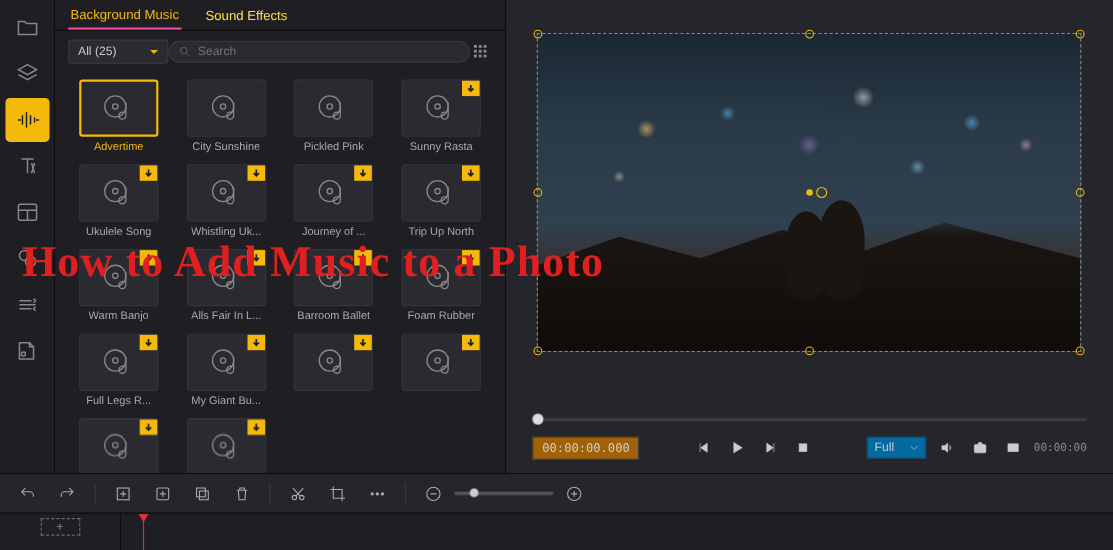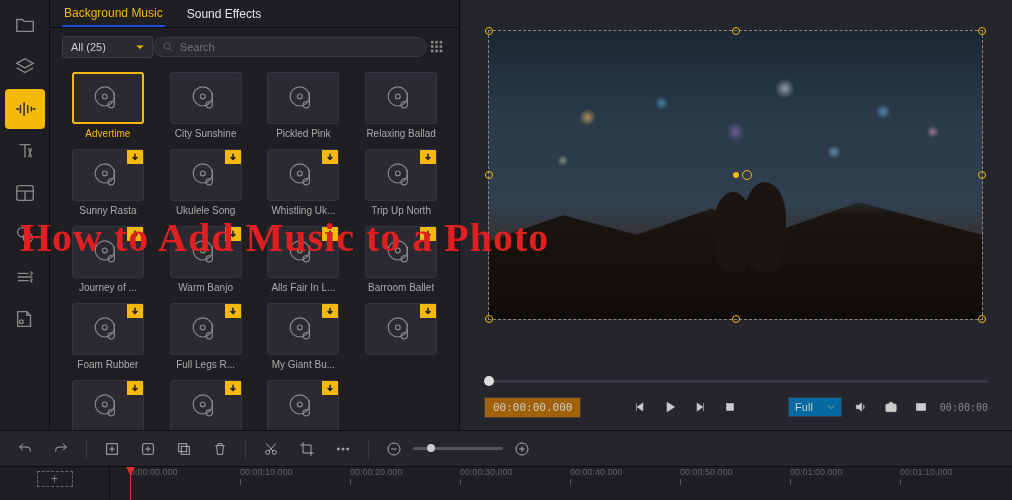--- a/index.html
+++ b/index.html
@@ -7,22 +7,22 @@
 .app { display: flex; height: 100%; flex-direction: column; }
 .main { display: flex; flex: 1; min-height: 0; }
 .left-rail { width: 50px; background: #1e1e23; display: flex; flex-direction: column; align-items: center; padding-top: 5px; gap: 2px; border-right: 1px solid #0d0d10; }
 .left-rail .tool { width: 40px; height: 40px; display: flex; align-items: center; justify-content: center; border-radius: 4px; cursor: pointer; }
 .left-rail .tool.active { background: #f4b90b; }
 .left-rail .tool svg { width: 22px; height: 22px; stroke: #888; fill: none; stroke-width: 1.5; }
 .left-rail .tool.active svg { stroke: #222; }
 .content { display: flex; flex: 1; min-height: 0; }
 .library { width: 410px; background: #1e1e23; display: flex; flex-direction: column; border-right: 1px solid #0d0d10; }
 .tabs { display: flex; padding: 0 12px; border-bottom: 1px solid #0d0d10; height: 28px; align-items: center; gap: 20px; }
-.tab { padding: 5px 2px; cursor: pointer; color: #e5e5e5; font-size: 12px; }
-.tab.active { color: #f4b90b; border-bottom: 2px solid #1d4ed8; }
+.tab { padding: 5px 2px; cursor: pointer; color: #fde047; font-size: 12px; }
+.tab.active { color: #f4b90b; border-bottom: 2px solid #ec4899; }
 .filter-row { display: flex; padding: 8px 12px; align-items: center; }
 .dropdown { background: #2a2a30; border: 1px solid #3a3a40; border-radius: 3px; padding: 4px 8px; display: flex; align-items: center; gap: 30px; font-size: 11px; cursor: pointer; color: #ccc; }
 .dropdown svg { width: 8px; height: 8px; stroke: #f4b90b; fill: #f4b90b; }
 .search { background: #2a2a30; border: 1px solid #3a3a40; border-radius: 10px; padding: 3px 8px; display: flex; align-items: center; gap: 6px; flex: 1; }
 .search svg { width: 12px; height: 12px; stroke: #888; fill: none; }
 .search input { background: transparent; border: none; color: #888; outline: none; width: 80px; font-size: 11px; }
 .grid-btn { width: 20px; height: 20px; display: flex; align-items: center; justify-content: center; cursor: pointer; }
 .grid-btn svg { width: 14px; height: 14px; fill: #888; }
 .gallery { flex: 1; overflow-y: auto; padding: 6px 12px; display: grid; grid-template-columns: repeat(4, 1fr); gap: 10px 6px; align-content: start; }
 .gallery::-webkit-scrollbar { width: 8px; }
@@ -203,30 +203,20 @@
               </div>
               <div class="track-label">Pickled Pink</div>
             </div>
             <div class="track">
               <div class="thumb">
                 <svg viewBox="0 0 40 40">
                   <circle cx="16" cy="18" r="12"></circle>
                   <circle cx="16" cy="18" r="3"></circle>
                   <path d="M28 14v14a4 4 0 11-2-3" stroke-linecap="round"></path>
                 </svg>
-              </div>
-              <div class="track-label">Relaxing Ballad</div>
-            </div>
-            <div class="track">
-              <div class="thumb">
-                <svg viewBox="0 0 40 40">
-                  <circle cx="16" cy="18" r="12"></circle>
-                  <circle cx="16" cy="18" r="3"></circle>
-                  <path d="M28 14v14a4 4 0 11-2-3" stroke-linecap="round"></path>
-                </svg>
                 <div class="dl-badge">
                   <svg viewBox="0 0 10 10">
                     <path d="M5 1v6M2 5l3 3 3-3" fill="none"></path>
                   </svg>
                 </div>
               </div>
               <div class="track-label">Sunny Rasta</div>
             </div>
             <div class="track">
               <div class="thumb">
@@ -264,36 +254,36 @@
                   <circle cx="16" cy="18" r="12"></circle>
                   <circle cx="16" cy="18" r="3"></circle>
                   <path d="M28 14v14a4 4 0 11-2-3" stroke-linecap="round"></path>
                 </svg>
                 <div class="dl-badge">
                   <svg viewBox="0 0 10 10">
                     <path d="M5 1v6M2 5l3 3 3-3" fill="none"></path>
                   </svg>
                 </div>
               </div>
+              <div class="track-label">Journey of ...</div>
+            </div>
+            <div class="track">
+              <div class="thumb">
+                <svg viewBox="0 0 40 40">
+                  <circle cx="16" cy="18" r="12"></circle>
+                  <circle cx="16" cy="18" r="3"></circle>
+                  <path d="M28 14v14a4 4 0 11-2-3" stroke-linecap="round"></path>
+                </svg>
+                <div class="dl-badge">
+                  <svg viewBox="0 0 10 10">
+                    <path d="M5 1v6M2 5l3 3 3-3" fill="none"></path>
+                  </svg>
+                </div>
+              </div>
               <div class="track-label">Trip Up North</div>
-            </div>
-            <div class="track">
-              <div class="thumb">
-                <svg viewBox="0 0 40 40">
-                  <circle cx="16" cy="18" r="12"></circle>
-                  <circle cx="16" cy="18" r="3"></circle>
-                  <path d="M28 14v14a4 4 0 11-2-3" stroke-linecap="round"></path>
-                </svg>
-                <div class="dl-badge">
-                  <svg viewBox="0 0 10 10">
-                    <path d="M5 1v6M2 5l3 3 3-3" fill="none"></path>
-                  </svg>
-                </div>
-              </div>
-              <div class="track-label">Journey of ...</div>
             </div>
             <div class="track">
               <div class="thumb">
                 <svg viewBox="0 0 40 40">
                   <circle cx="16" cy="18" r="12"></circle>
                   <circle cx="16" cy="18" r="3"></circle>
                   <path d="M28 14v14a4 4 0 11-2-3" stroke-linecap="round"></path>
                 </svg>
                 <div class="dl-badge">
                   <svg viewBox="0 0 10 10">
@@ -590,28 +580,18 @@
           </svg>
         </div>
     </div>
   </div>
 
   <div class="timeline">
     <div class="tl-header">
       <div class="add-btn">+</div>
     </div>
     <div class="ruler">
-      <div class="ruler-ticks" id="ticks">
-          <div class="tick" style="left: 20px;">0:00:00.000</div>
-          <div class="tick" style="left: 130px;">00:00:10.000</div>
-          <div class="tick" style="left: 240px;">00:00:20.000</div>
-          <div class="tick" style="left: 350px;">00:00:30.000</div>
-          <div class="tick" style="left: 460px;">00:00:40.000</div>
-          <div class="tick" style="left: 570px;">00:00:50.000</div>
-          <div class="tick" style="left: 680px;">00:01:00.000</div>
-          <div class="tick" style="left: 790px;">00:01:10.000</div>
-        </div>
       <div class="playhead-line"></div>
     </div>
   </div>
 </div>
 
 <div class="overlay-text">How to Add Music to a Photo</div>
 
 </body></html>

